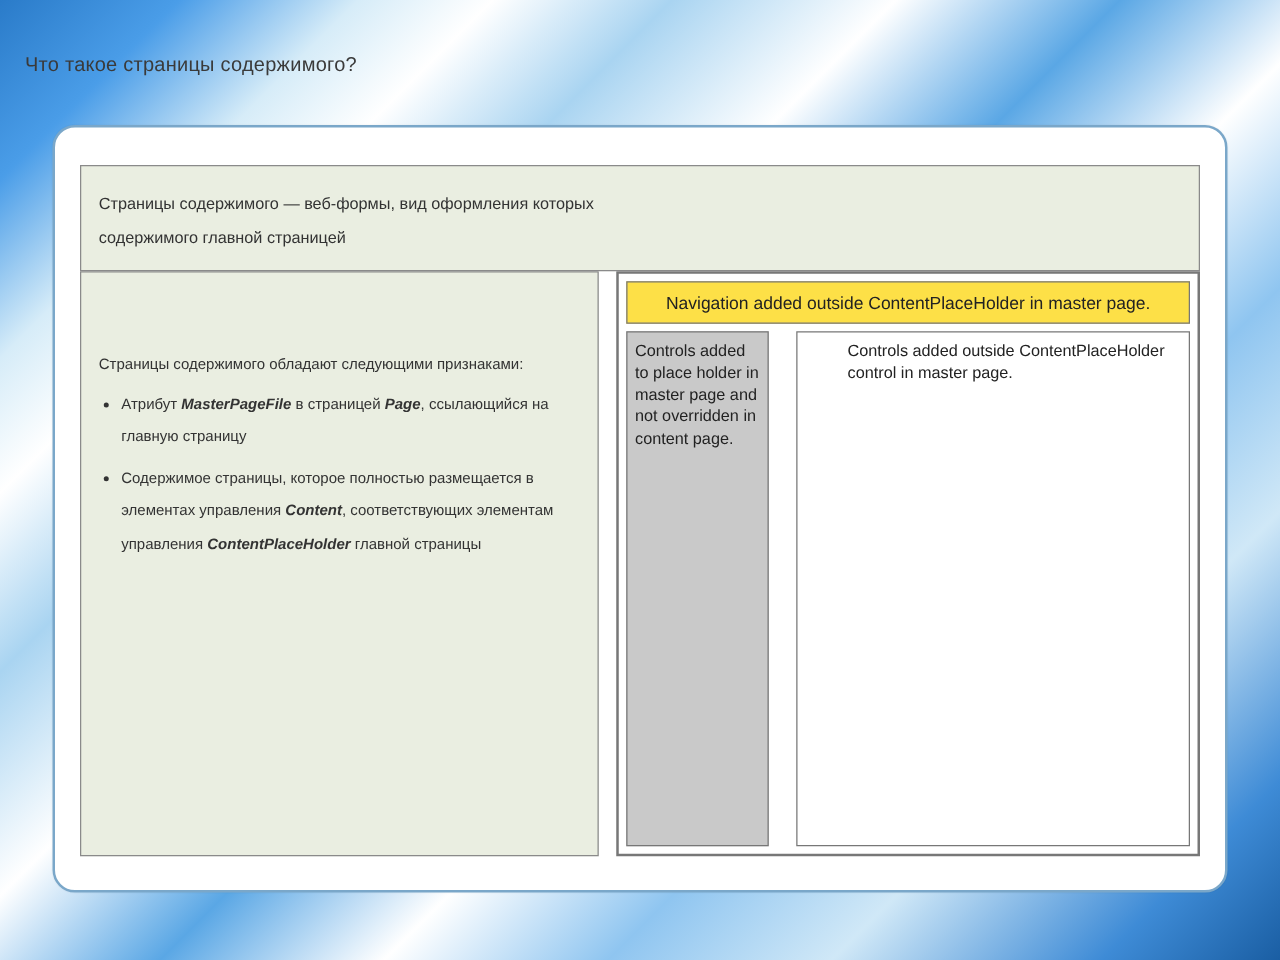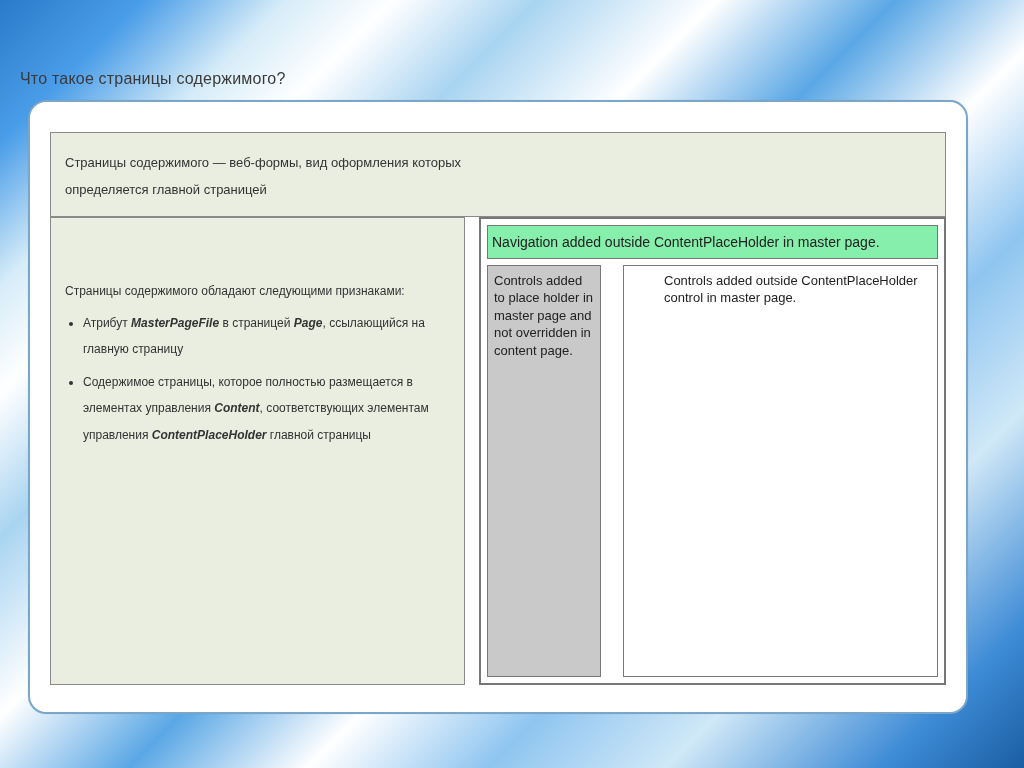--- a/index.html
+++ b/index.html
@@ -15,28 +15,28 @@
       #8fc5f0 70%, #d0e8f7 80%, #3e8bd6 92%, #1a5ea3 100%);
   }
   .slide {
     position: absolute;
     inset: 0;
     background: rgba(255,255,255,0.0);
   }
   .title {
     position: absolute;
     left: 20px;
-    top: 70px;
+    top: 44px;
     font-size: 16px;
     color: #3a3a3a;
     letter-spacing: 0.2px;
   }
   .panel {
     position: absolute;
-    left: 28px;
+    left: 42px;
     top: 100px;
     width: 940px;
     height: 614px;
     background: #ffffff;
     border: 2px solid #7aa7c9;
     border-radius: 18px;
     box-shadow: 0 0 0 1px rgba(0,0,0,0.02);
     box-sizing: border-box;
     padding: 30px 20px 24px 20px;
   }
@@ -86,22 +86,22 @@
     border: 2px solid #777;
     background: #fff;
     flex: 1;
     display: flex;
     flex-direction: column;
     padding: 6px;
     gap: 6px;
   }
   .diagram-header {
     border: 1px solid #777;
-    background: #86efac;
-    text-align: left;
+    background: #fde047;
+    text-align: center;
     font-size: 14px;
     color: #222;
     padding: 8px 4px;
   }
   .diagram-body {
     flex: 1;
     display: flex;
     gap: 22px;
   }
   .dcell {
@@ -119,21 +119,21 @@
 </head>
 <body>
 
 <div class="slide">
   <div class="title">Что такое страницы содержимого?</div>
 
   <div class="panel">
 
     <div class="intro-box">
       <div>Страницы содержимого — веб-формы, вид оформления которых</div>
-      <div>определяется главной страницей</div>
+      <div>содержимого главной страницей</div>
     </div>
 
     <div style="height:0px"></div>
 
     <div class="columns">
 
       <div class="left-col">
         <p class="lead">Страницы содержимого обладают следующими признаками:</p>
         <ul>
           <li>

